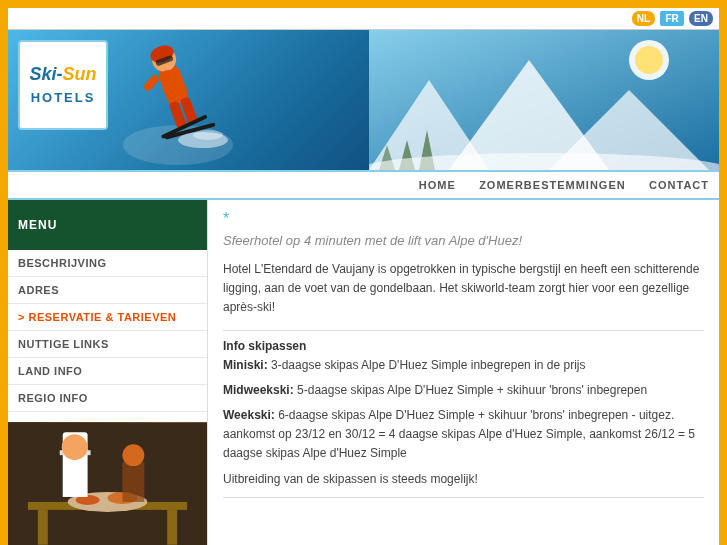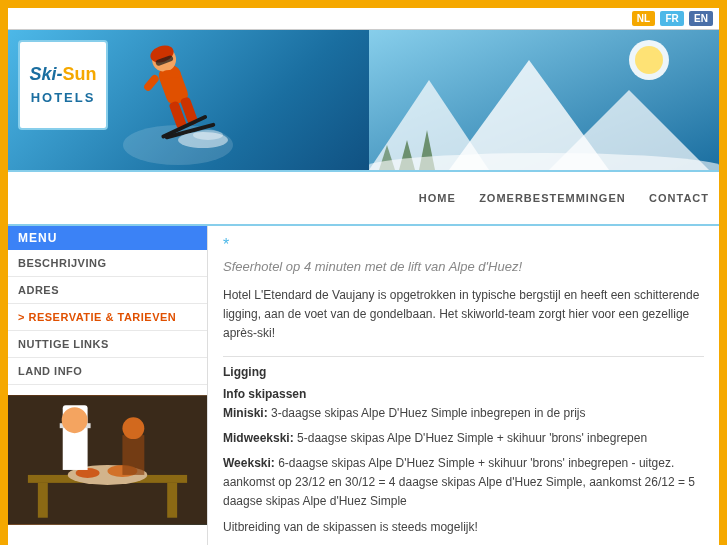--- a/index.html
+++ b/index.html
@@ -29,23 +29,23 @@
     .lang-btn {
       display: inline-block;
       padding: 2px 5px;
       font-size: 10px;
       font-weight: bold;
       cursor: pointer;
       color: #fff;
       margin-left: 2px;
       border-radius: 2px;
     }
-    .lang-nl { background: #F5A800; }
+    .lang-nl { background: #F5A800; border-radius: 7px; }
     .lang-fr { background: #4db8e8; }
-    .lang-en { background: #4a6fa8; }
+    .lang-en { background: #4a6fa8; border-radius: 7px; }
 
     
     #header {
       position: relative;
       width: 100%;
       height: 140px;
       background: linear-gradient(to right, #87CEEB, #1a6ea0, #0a4070);
       overflow: hidden;
     }
     #header-bg {
@@ -70,20 +70,21 @@
     #logo-text-ski {
       font-size: 18px;
       font-weight: bold;
       color: #1a6ea0;
       font-style: italic;
     }
     #logo-text-sun {
       font-size: 18px;
       font-weight: bold;
       color: #F5A800;
+      font-style: italic;
     }
     #logo-text-hotels {
       font-size: 13px;
       font-weight: bold;
       color: #1a6ea0;
       letter-spacing: 2px;
       margin-top: 6px;
     }
     
     #skier {
@@ -92,21 +93,21 @@
       left: 110px;
       width: 120px;
       height: 130px;
     }
     
     #nav-bar {
       background: #fff;
       border-top: 2px solid #87CEEB;
       border-bottom: 2px solid #87CEEB;
       text-align: right;
-      padding: 19px 10px;
+      padding: 6px 10px;
     }
     .nav-item {
       display: inline-block;
       font-size: 11px;
       font-weight: bold;
       color: #555;
       text-transform: uppercase;
       margin-left: 20px;
       cursor: pointer;
       letter-spacing: 1px;
@@ -117,25 +118,25 @@
       display: flex;
       width: 100%;
     }
     
     #sidebar {
       width: 200px;
       flex-shrink: 0;
       border-right: 1px solid #ddd;
     }
     #sidebar-menu-header {
-      background: #3b82f6;
+      background: #14532d;
       color: #fff;
       font-weight: bold;
       font-size: 12px;
-      padding: 5px 10px;
+      padding: 18px 10px;
       letter-spacing: 1px;
     }
     .sidebar-item {
       display: block;
       padding: 7px 10px;
       font-size: 11px;
       font-weight: bold;
       color: #555;
       text-transform: uppercase;
       border-bottom: 1px solid #e8e8e8;
@@ -290,20 +291,21 @@
     <div id="main-layout">
 
       <div id="sidebar">
         <div id="sidebar-menu-header">MENU</div>
 
         <div class="sidebar-item">BESCHRIJVING</div>
         <div class="sidebar-item">ADRES</div>
         <div class="sidebar-item highlight">&gt; RESERVATIE &amp; TARIEVEN</div>
         <div class="sidebar-item">NUTTIGE LINKS</div>
         <div class="sidebar-item">LAND INFO</div>
+        <div class="sidebar-item">REGIO INFO</div>
 
         <div id="sidebar-image">
           <div id="sidebar-image-bg">
             <svg width="100%" height="100%" viewBox="0 0 200 130" xmlns="http://www.w3.org/2000/svg">
 
               <rect width="200" height="130" fill="#3a2a1a"></rect>
 
               <rect x="20" y="80" width="160" height="8" fill="#8B6914"></rect>
               <rect x="30" y="88" width="10" height="35" fill="#8B6914"></rect>
               <rect x="160" y="88" width="10" height="35" fill="#8B6914"></rect>
@@ -326,21 +328,20 @@
         </div>
       </div>
 
       <div id="content">
         <div id="content-star">*</div>
         <div id="content-tagline">Sfeerhotel op 4 minuten met de lift van Alpe d'Huez!</div>
         <div id="content-intro">Hotel L'Etendard de Vaujany is opgetrokken in typische bergstijl en heeft een schitterende ligging, aan de voet van de gondelbaan. Het skiworld-team zorgt hier voor een gezellige après-ski!</div>
 
         <hr class="divider">
 
-        <div class="content-section-title">Ligging</div>
 
         <div class="content-section-title">Info skipassen</div>
         <div class="content-text">
           <span class="content-text-bold">Miniski:</span>
           <span>3-daagse skipas Alpe D'Huez Simple inbegrepen in de prijs</span>
         </div>
         <div class="content-text">
           <span class="content-text-bold">Midweekski:</span>
           <span>5-daagse skipas Alpe D'Huez Simple + skihuur 'brons' inbegrepen</span>
         </div>

